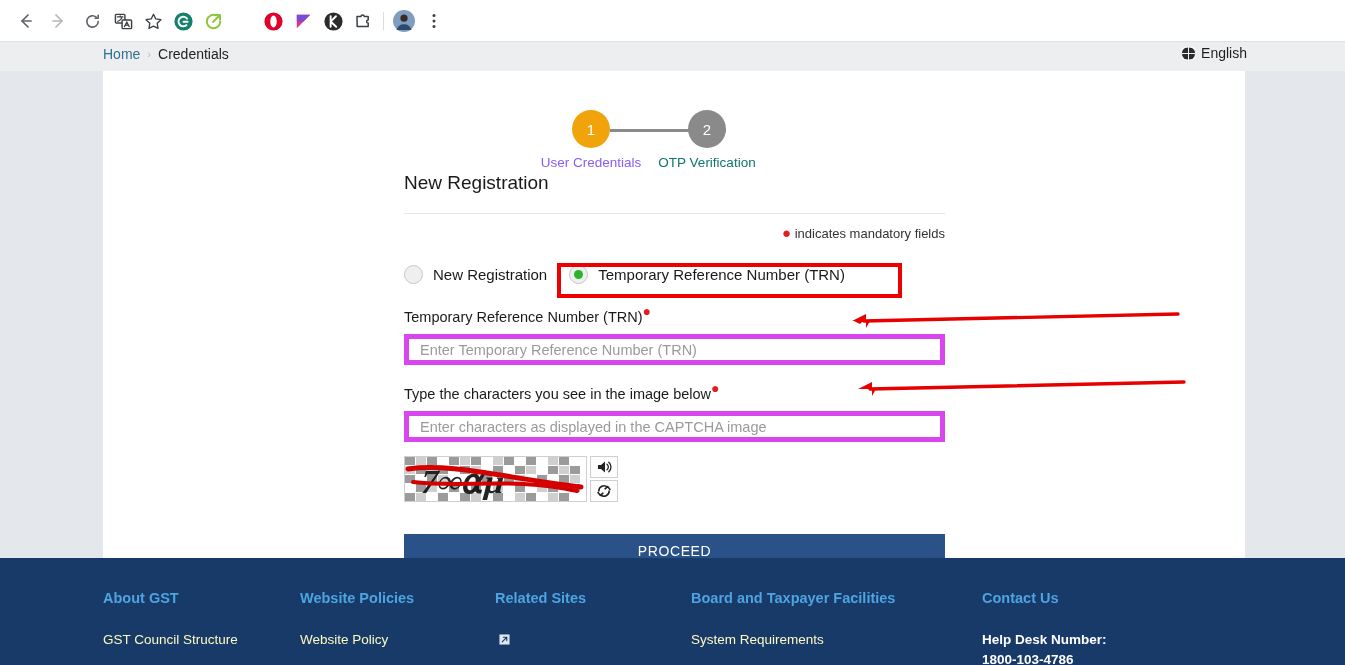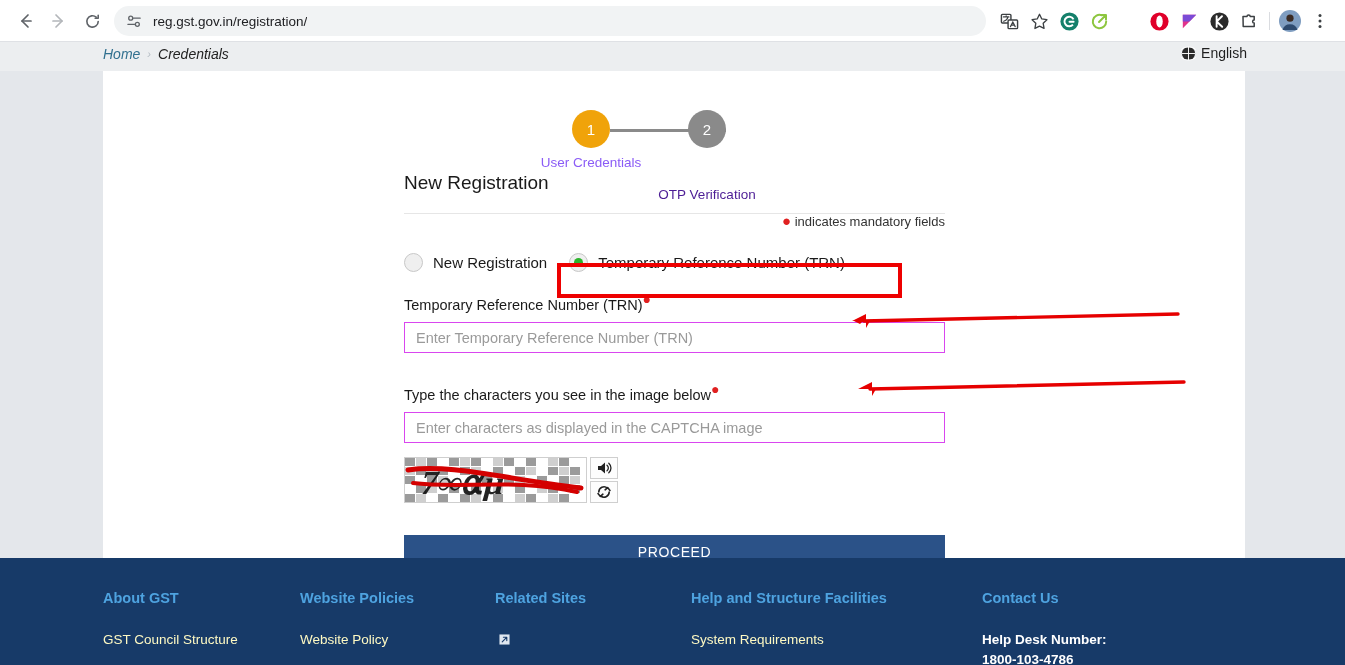--- a/index.html
+++ b/index.html
@@ -44,21 +44,21 @@
   .page {
     position: absolute; left: 0; top: 42px; width: 1345px; height: 623px;
     background: #e4e7eb;
   }
   .topbar {
     position: absolute; left: 0; top: 0; width: 1345px; height: 29px;
     background: #eceef0;
   }
   .breadcrumb {
     position: absolute; left: 103px; top: 4px;
-    font-size: 14px; display: flex; align-items: center; gap: 7px; font-style: italic;
+    font-size: 14px; display: flex; align-items: center; gap: 7px;
   }
   .bc-home { color: #31708f; }
   .bc-sep { color: #b4bcc4; font-size: 11px; }
   .bc-cur { color: #222; }
   .lang {
     position: absolute; right: 98px; top: 3px;
     font-size: 14px; color: #1f1f1f; display: flex; align-items: center; gap: 5px;
   }
 
   
@@ -86,49 +86,49 @@
     width: 38px; height: 38px; border-radius: 50%; color: #fff;
     font-size: 15px; display: flex; align-items: center; justify-content: center;
   }
   .bubble.active { background: #f0a30a; }
   .bubble.inactive { background: #8a8a8a; }
   .step-lbl {
     position: absolute; top: 45px; left: 50%; transform: translateX(-50%);
     font-size: 13.5px; white-space: nowrap;
   }
   .step-lbl.active { color: #8b5cf6; }
-  .step-lbl.inactive { color: #4c1d95; margin-top: 32px; }
+  .step-lbl.inactive { color: #0f766e; }
 
   
   .form { position: absolute; left: 301px; top: 101px; width: 541px; }
   .form-title { font-size: 19px; color: #1a1a1a; font-weight: 400; }
   .hr { height: 1px; background: #e6e6e6; margin: 19px 0 0 0; }
   .mandatory {
-    text-align: right; font-size: 13px; color: #333; margin-top: 0;
+    text-align: right; font-size: 13px; color: #333; margin-top: 12px;
   }
   .ast { color: #e02020; font-size: 15px; line-height: 0; }
   .ast-sup { color: #e02020; font-size: 14px; vertical-align: super; line-height: 0; }
 
   .radio-row { display: flex; align-items: center; margin-top: 19px; height: 28px; }
   .radio-opt { display: flex; align-items: center; gap: 10px; font-size: 15px; color: #1a1a1a; }
   .radio-opt.second { margin-left: 9px; padding: 7px 12px 7px 13px; }
   .radio-dot {
     width: 19px; height: 19px; border-radius: 50%; background: #efefef;
     border: 1px solid #c8c8c8; flex: 0 0 auto; position: relative;
   }
   .radio-dot.sel::after {
     content: ""; position: absolute; left: 4px; top: 4px;
     width: 9px; height: 9px; border-radius: 50%; background: #2bb32b;
   }
 
   .field-label { font-size: 14.5px; color: #1a1a1a; }
   .grp1 { margin-top: 21px; }
-  .grp2 { margin-top: 34px; }
+  .grp2 { margin-top: 21px; }
   .inp {
-    width: 541px; height: 31px; border: 1px solid #d946ef; background: #fff;
+    width: 541px; height: 31px; border: 5px solid #d946ef; background: #fff;
     margin-top: 9px; padding: 0 11px; font-size: 14.5px; color: #6d28d9;
     font-family: "Liberation Sans", sans-serif;
   }
   .inp::placeholder { color: #9a9a9a; }
 
   .captcha-row { display: flex; margin-top: 14px; }
   .captcha-img {
     width: 183px; height: 46px; border: 1px solid #cfcfcf; background: #fff;
     position: relative; overflow: hidden;
   }
@@ -195,31 +195,20 @@
         <path d="M14 10 H5" stroke="#b3b6ba" stroke-width="1.7" stroke-linecap="round"></path>
       </svg>
     </div>
     <div class="nav-btn" style="margin-left:2px">
       <svg width="19" height="19" viewBox="0 0 20 20">
         <path d="M16 10 a6 6 0 1 1 -2.1 -4.6" fill="none" stroke="#5f6368" stroke-width="1.7" stroke-linecap="round"></path>
         <path d="M16 3.4 V6.6 H12.8" fill="none" stroke="#5f6368" stroke-width="1.7" stroke-linecap="round" stroke-linejoin="round"></path>
       </svg>
     </div>
 
-    <div class="omnibox">
-      <span class="omnibox-icon">
-        <svg width="17" height="17" viewBox="0 0 18 18">
-          <circle cx="5" cy="5.5" r="2.1" fill="none" stroke="#5f6368" stroke-width="1.4"></circle>
-          <path d="M8 5.5 H15" stroke="#5f6368" stroke-width="1.4" stroke-linecap="round"></path>
-          <circle cx="12" cy="12" r="2.1" fill="none" stroke="#5f6368" stroke-width="1.4"></circle>
-          <path d="M9 12 H2" stroke="#5f6368" stroke-width="1.4" stroke-linecap="round"></path>
-        </svg>
-      </span>
-      <span class="omnibox-url">reg.gst.gov.in/registration/</span>
-    </div>
 
     <div class="tb-icon">
       <svg width="19" height="19" viewBox="0 0 20 20">
         <rect x="1.5" y="2.5" width="10" height="9" rx="1" fill="none" stroke="#3c4043" stroke-width="1.5"></rect>
         <path d="M3.6 5.2 H9.4 M6.5 4 V5.2 M8.3 5.2 c-.4 2.6 -2.3 4 -4.4 4.6" fill="none" stroke="#3c4043" stroke-width="1.2" stroke-linecap="round"></path>
         <rect x="8.5" y="8.5" width="10" height="9" rx="1" fill="#fff" stroke="#3c4043" stroke-width="1.5"></rect>
         <path d="M11 15.4 L13.5 10.6 L16 15.4 M11.8 13.8 H15.2" fill="none" stroke="#3c4043" stroke-width="1.3" stroke-linecap="round"></path>
       </svg>
     </div>
     <div class="tb-icon">
@@ -479,21 +468,21 @@
           <div class="fhead">Related Sites</div>
           <div class="flink" style="width:172px">
             <span class="ext"><svg width="11" height="11" viewBox="0 0 12 12">
                   <rect x="0.5" y="0.5" width="11" height="11" fill="#dfe7f0"></rect>
                   <path d="M3.5 8.5 L8.3 3.7 M4.8 3.5 H8.5 V7.2" fill="none" stroke="#173a68" stroke-width="1.2" stroke-linecap="round" stroke-linejoin="round"></path>
                 </svg></span>
           </div>
         </div>
 
         <div class="fcol" style="width:291px">
-          <div class="fhead">Help and Structure Facilities</div>
+          <div class="fhead">Board and Taxpayer Facilities</div>
           <div class="flink">System Requirements</div>
         </div>
 
         <div class="fcol">
           <div class="fhead">Contact Us</div>
           <div class="fbold">Help Desk Number:</div>
           <div class="fbold">1800-103-4786</div>
         </div>
       </div>
     </div>

